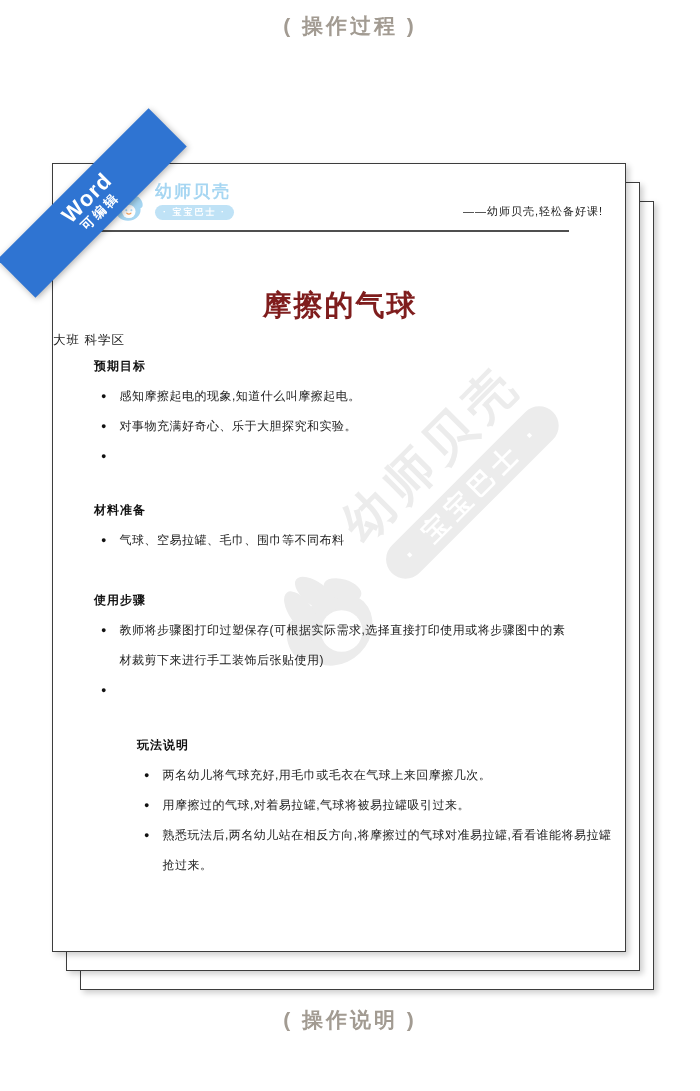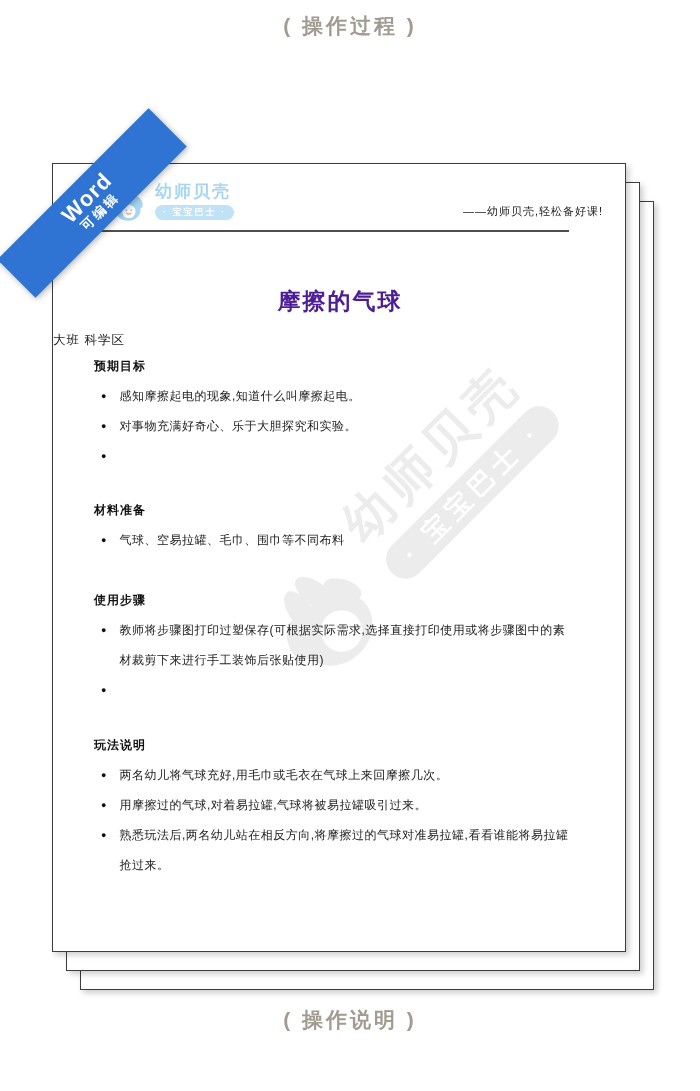--- a/index.html
+++ b/index.html
@@ -54,32 +54,32 @@
     font-size: 11px; color: #1a1a1a; letter-spacing: 1px; margin-left: 8px;
   }
   .hrule {
     position: absolute; left: 38px; top: 66px;
     width: 478px; height: 2px; background: #4f4f4f;
   }
 
   
   .doc-title {
     position: absolute; left: 0; top: 122px; width: 574px;
-    text-align: center; font-size: 23px; font-weight: bold;
-    letter-spacing: 2px; color: #4c1d95;
+    text-align: center; font-size: 29px; font-weight: bold;
+    letter-spacing: 2px; color: #7f1d1d;
   }
   .doc-subtitle {
     position: absolute; left: 0; top: 168px; width: 574px;
     text-align: left; font-size: 12.5px; color: #222; letter-spacing: 1px;
   }
   .section { position: absolute; left: 41px; width: 495px; }
   .sec-goals     { top: 194px; }
   .sec-materials { top: 338px; }
   .sec-steps     { top: 428px; }
-  .sec-play      { top: 573px; }
+  .sec-play      { top: 573px; margin-left: 43px; }
   .sec-heading { font-size: 12px; font-weight: bold; color: #111; letter-spacing: 1px; margin-bottom: 6px; }
   ul.bullets { list-style: none; }
   li.bullet { display: flex; align-items: flex-start; line-height: 30px; }
   .dot { font-size: 9px; line-height: 30px; margin: 0 13px 0 7px; color: #111; }
   .btxt { font-size: 12px; color: #222; max-width: 452px; letter-spacing: 0.5px; }
 
   
   .watermark {
     position: absolute; left: 168px; top: 300px;
     display: flex; align-items: flex-start;

